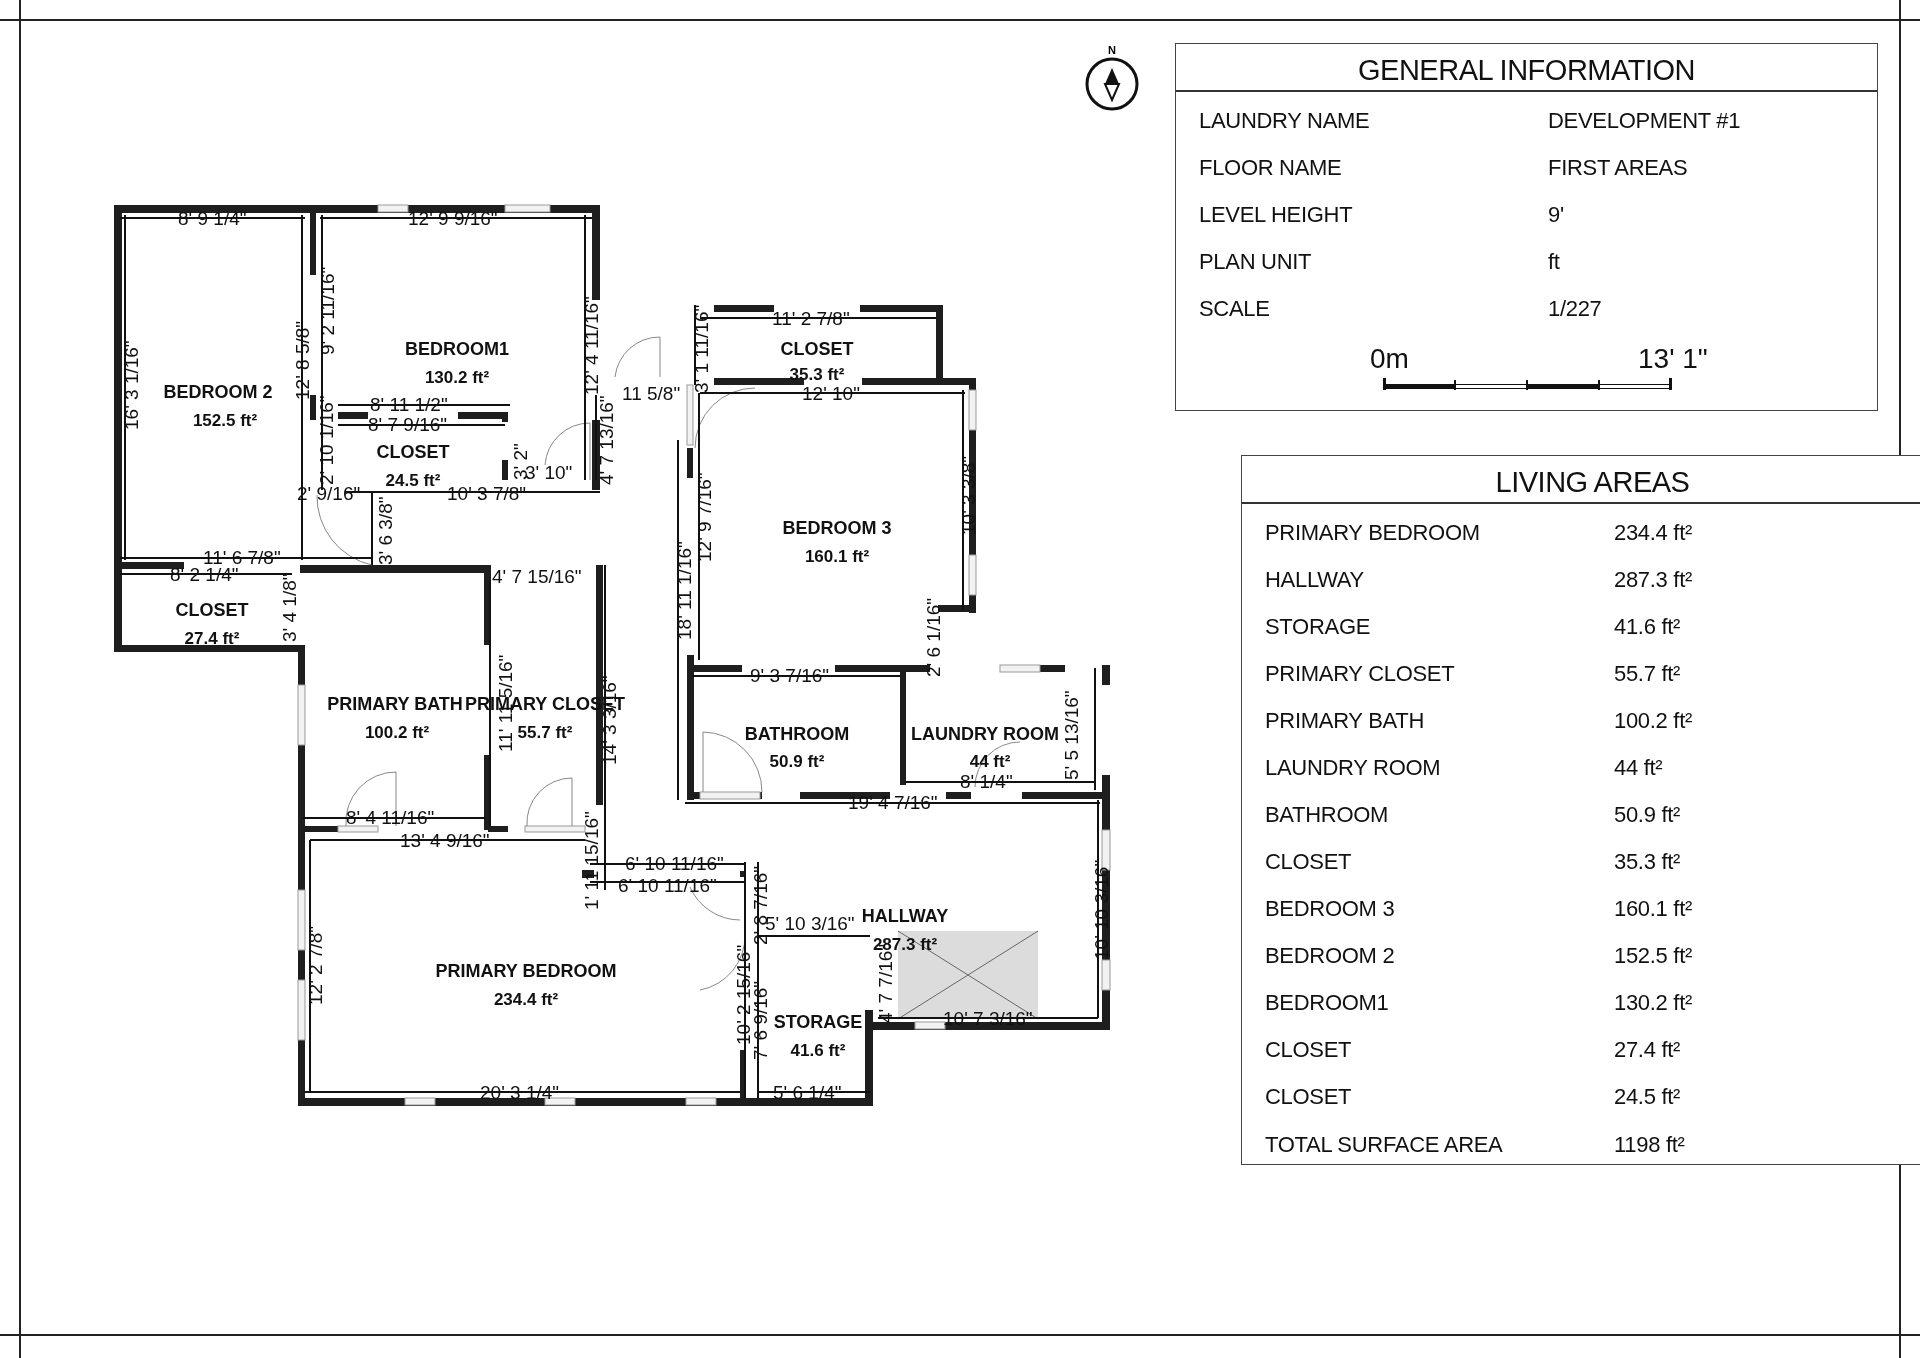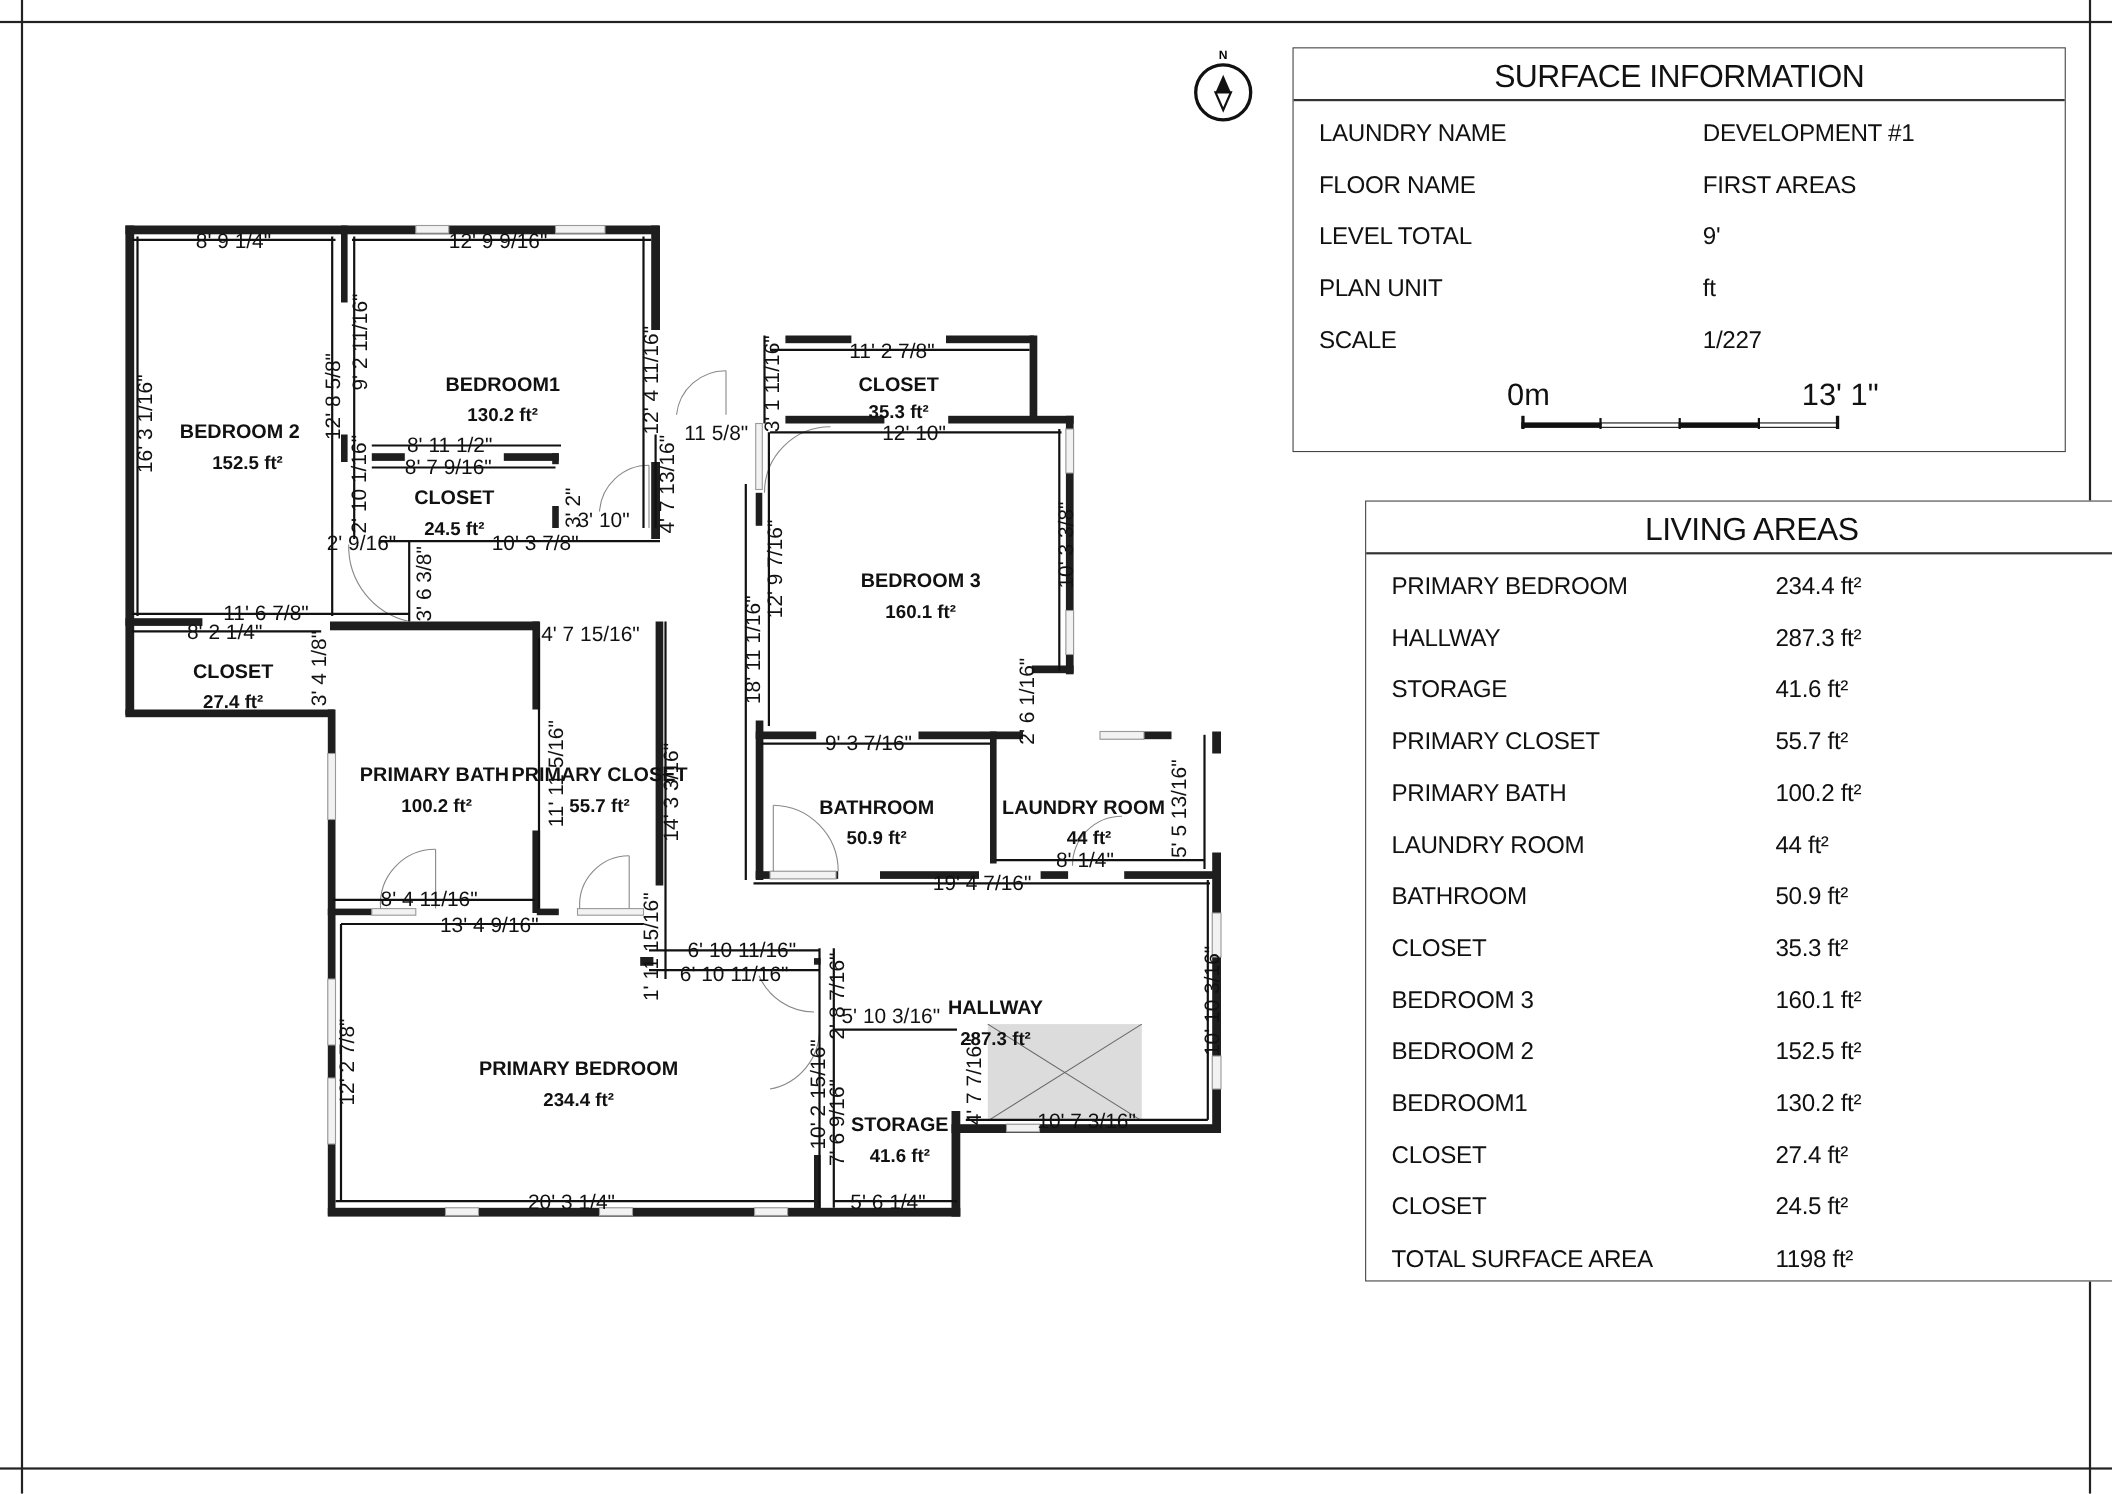--- a/index.html
+++ b/index.html
@@ -256,31 +256,31 @@
 <div class="compass">
   <svg width="60" height="70" viewBox="0 0 60 70">
     <text x="30" y="10" text-anchor="middle" font-family="Liberation Sans, sans-serif" font-size="11" font-weight="bold">N</text>
     <circle cx="30" cy="40" r="25" fill="none" stroke="#111" stroke-width="3"></circle>
     <polygon points="30,24 37,40 23,40" fill="#111"></polygon>
     <polygon points="30,56 37,40 23,40" fill="#fff" stroke="#111" stroke-width="2"></polygon>
   </svg>
 </div>
 
 <div class="panel" style="left:1175px;top:43px;width:701px;height:366px;">
-  <div class="panel-title">SURFACE INFORMATION</div>
+  <div class="panel-title">GENERAL INFORMATION</div>
   <div class="row" style="top:64px;">
     <span class="k">LAUNDRY NAME</span>
     <span class="v">DEVELOPMENT #1</span>
   </div>
   <div class="row" style="top:111px;">
     <span class="k">FLOOR NAME</span>
     <span class="v">FIRST AREAS</span>
   </div>
   <div class="row" style="top:158px;">
-    <span class="k">LEVEL TOTAL</span>
+    <span class="k">LEVEL HEIGHT</span>
     <span class="v">9'</span>
   </div>
   <div class="row" style="top:205px;">
     <span class="k">PLAN UNIT</span>
     <span class="v">ft</span>
   </div>
   <div class="row" style="top:252px;">
     <span class="k">SCALE</span>
     <span class="v">1/227</span>
   </div>

